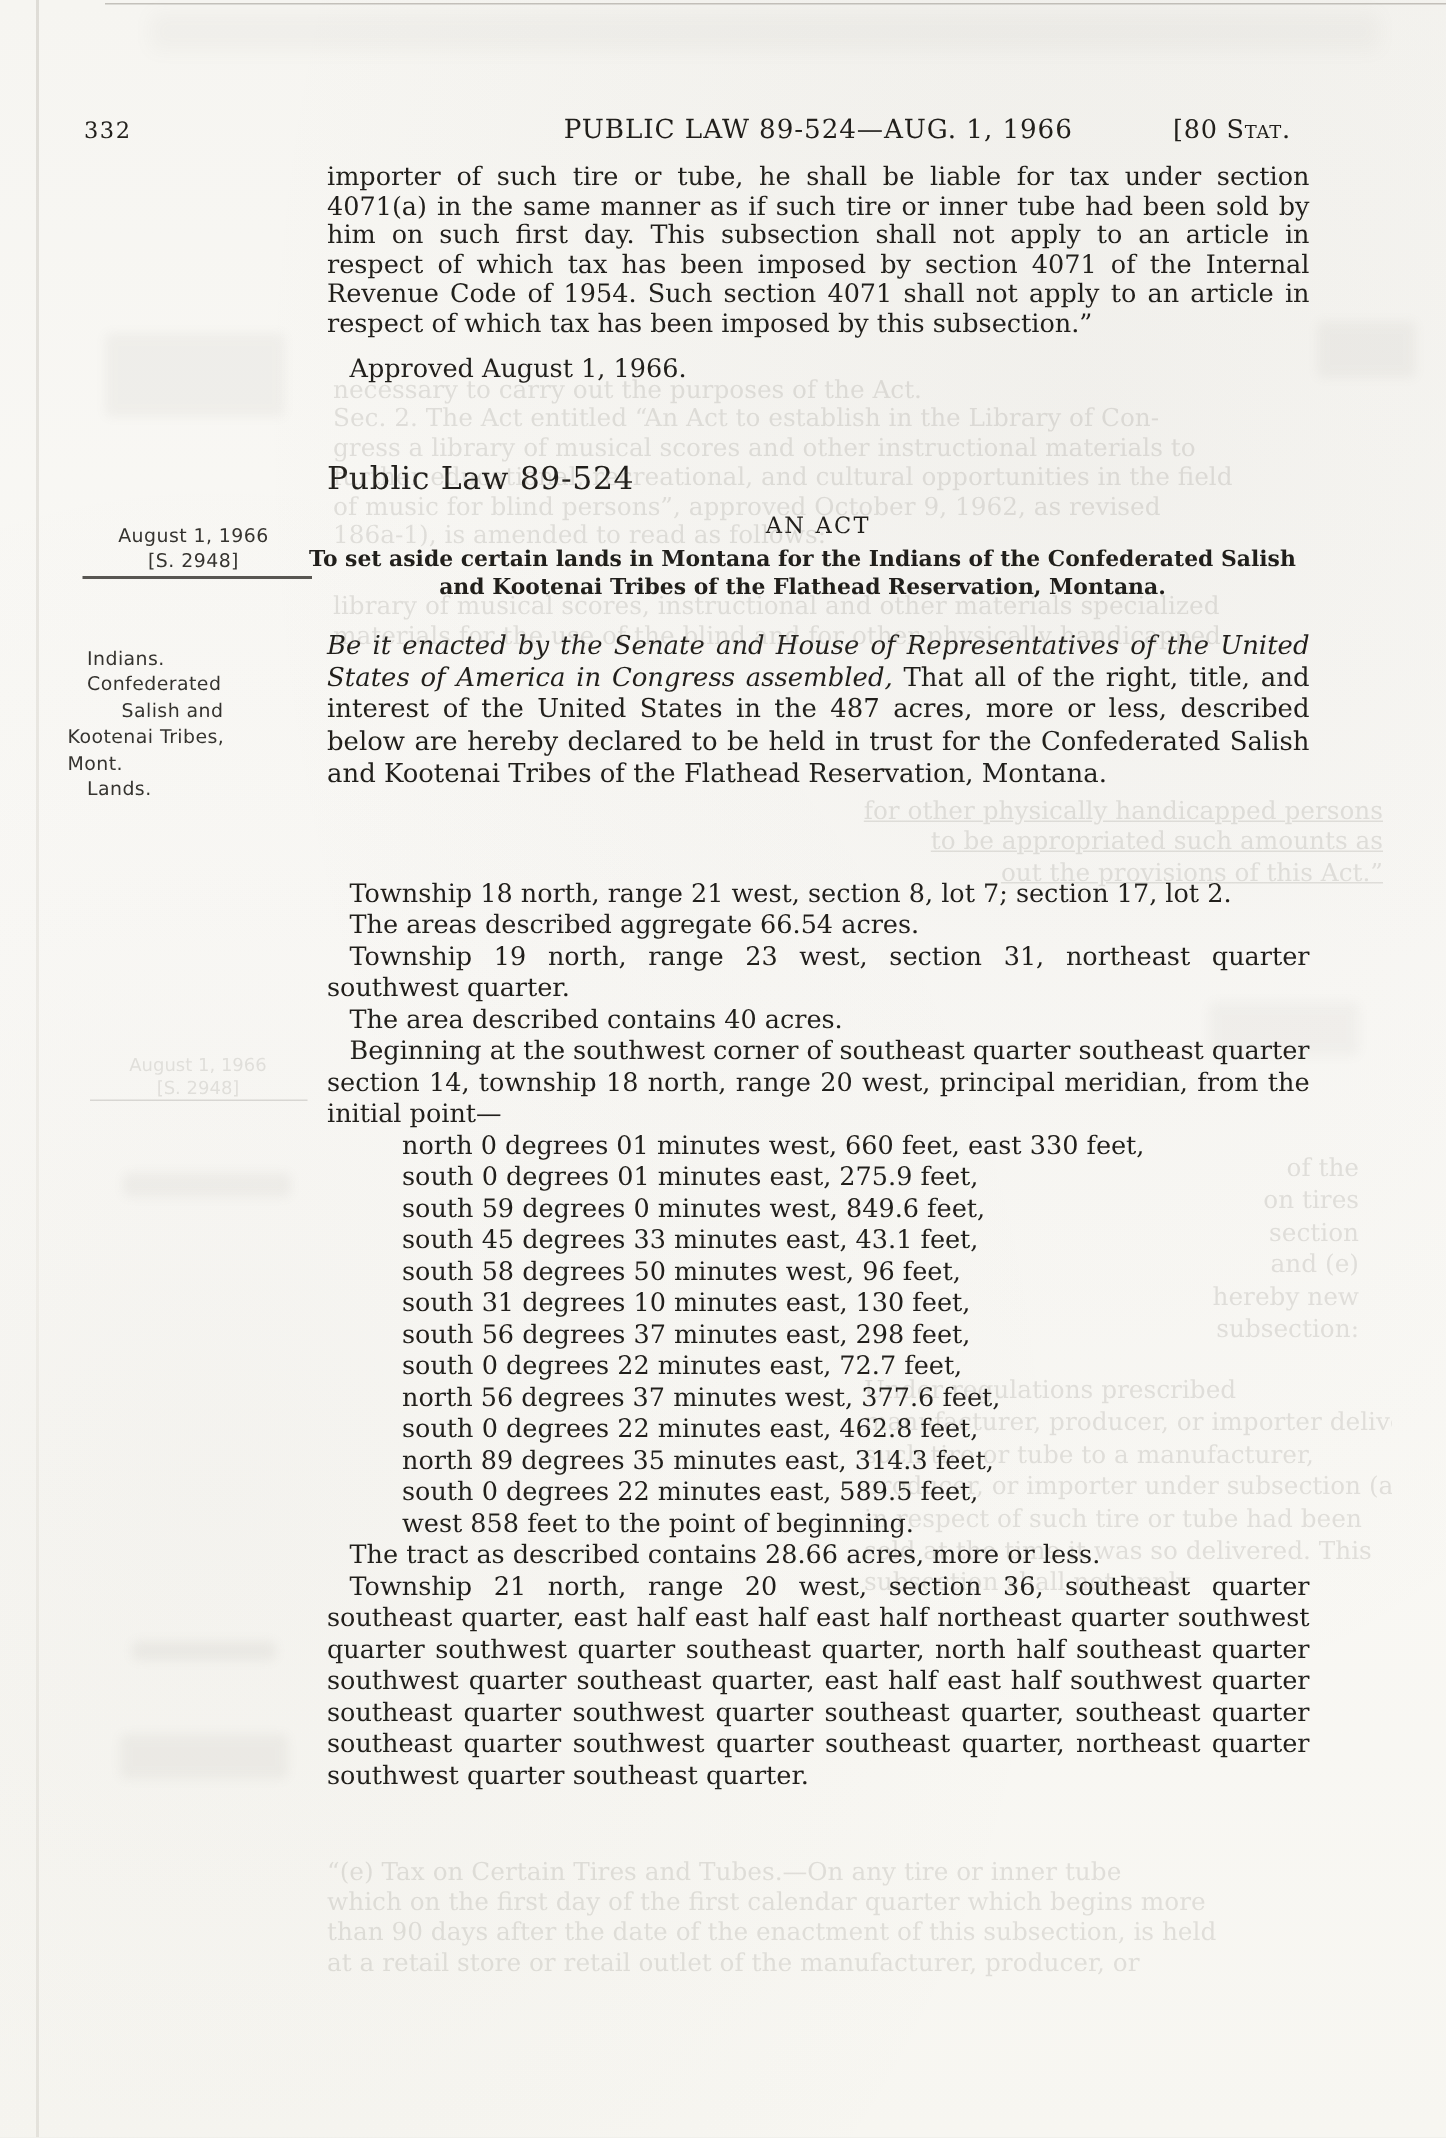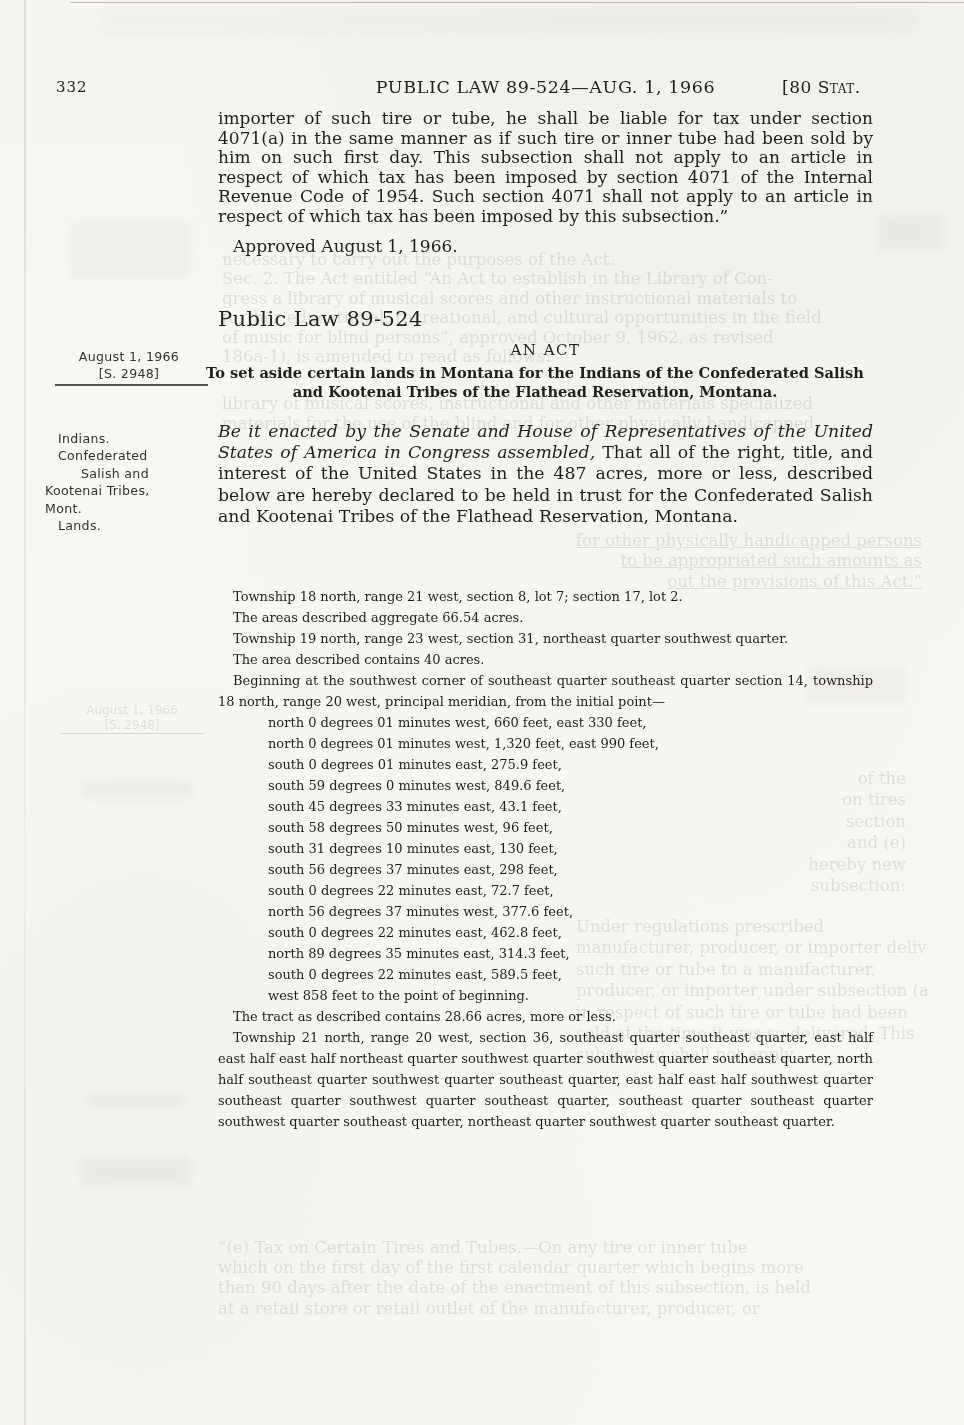--- a/index.html
+++ b/index.html
@@ -36,21 +36,21 @@
   .margin-subject{left:45px;top:430px;width:168px;font-family:"DejaVu Sans",sans-serif;font-size:12.6px;line-height:17.4px;color:#35332f;letter-spacing:.3px;}
   .margin-subject .ln0,.margin-subject .ln1{padding-left:13px;}
   .margin-subject .ln2{padding-left:3px;margin-left:33px;}
   .margin-subject .ln5{padding-left:13px;}
   
   .enacting{left:218px;top:421px;width:655px;font-size:17.3px;line-height:21.2px;text-align:justify;}
   .enacting .it{font-style:italic;}
   
   .meridian{left:218px;top:551px;width:655px;text-align:center;font-variant:small-caps;font-weight:bold;font-size:14.5px;letter-spacing:2.5px;color:#2a2824;}
   
-  .main2{left:218px;top:586px;width:655px;font-size:13px;line-height:21px;z-index:2;}
+  .main2{left:218px;top:586px;width:655px;font-size:17px;line-height:21px;z-index:2;}
   .main2 p{margin:0;text-indent:15px;text-align:justify;}
   .main2 p.noj{text-align:left;}
   .bearing{padding-left:50px;text-indent:0;}
   
   .ghost{color:#6e6a62;opacity:.17;filter:blur(.4px);font-size:16.5px;z-index:1;}
   .ghost-top{left:222px;top:250px;width:684px;line-height:19.4px;}
   .ghost-mid{left:222px;top:394px;width:684px;line-height:20px;}
   .ghost-right{text-align:right;white-space:nowrap;}
   .ghost-mer{right:42px;top:531px;width:360px;line-height:20.3px;text-decoration:underline;}
   .ghost-bfrag{right:58px;top:768px;width:330px;line-height:21.4px;}
@@ -152,21 +152,20 @@
   <div class="abs enacting"><span class="it">Be it enacted by the Senate and House of Representatives of the United States of America in Congress assembled,</span><span> That all of the right, title, and interest of the United States in the 487 acres, more or less, described below are hereby declared to be held in trust for the Confederated Salish and Kootenai Tribes of the Flathead Reservation, Montana.</span></div>
 
 
   <div class="abs main2">
     <p>Township 18 north, range 21 west, section 8, lot 7; section 17, lot 2.</p>
     <p class="noj">The areas described aggregate 66.54 acres.</p>
     <p>Township 19 north, range 23 west, section 31, northeast quarter southwest quarter.</p>
     <p class="noj">The area described contains 40 acres.</p>
     <p>Beginning at the southwest corner of southeast quarter southeast quarter section 14, township 18 north, range 20 west, principal meridian, from the initial point—</p>
     <div class="bearing">north 0 degrees 01 minutes west, 660 feet, east 330 feet,</div>
-    <div class="bearing">north 0 degrees 01 minutes west, 1,320 feet, east 990 feet,</div>
     <div class="bearing">south 0 degrees 01 minutes east, 275.9 feet,</div>
     <div class="bearing">south 59 degrees 0 minutes west, 849.6 feet,</div>
     <div class="bearing">south 45 degrees 33 minutes east, 43.1 feet,</div>
     <div class="bearing">south 58 degrees 50 minutes west, 96 feet,</div>
     <div class="bearing">south 31 degrees 10 minutes east, 130 feet,</div>
     <div class="bearing">south 56 degrees 37 minutes east, 298 feet,</div>
     <div class="bearing">south 0 degrees 22 minutes east, 72.7 feet,</div>
     <div class="bearing">north 56 degrees 37 minutes west, 377.6 feet,</div>
     <div class="bearing">south 0 degrees 22 minutes east, 462.8 feet,</div>
     <div class="bearing">north 89 degrees 35 minutes east, 314.3 feet,</div>

